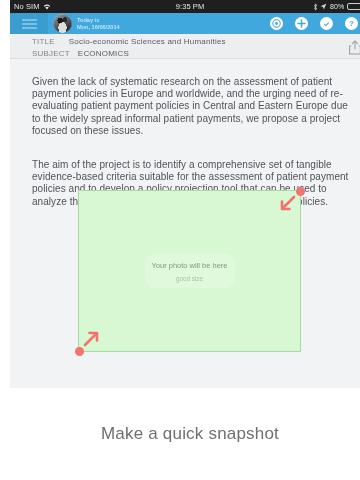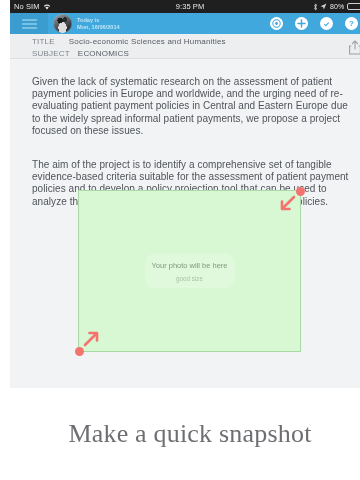--- a/index.html
+++ b/index.html
@@ -266,23 +266,23 @@
     position: absolute;
     top: 388px; left: 0;
     width: 360px;
     height: 92px;
     background: #ffffff;
     display: flex;
     align-items: center;
     justify-content: center;
   }
   .caption {
-    font-family: Liberation Serif, serif;
+    font-family: Liberation Sans, sans-serif;
     font-weight: 300;
-    font-size: 26px;
+    font-size: 17px;
     color: #6d6f72;
     letter-spacing: .2px;
     white-space: nowrap;
   }
 </style>
 </head>
 <body>
 
 <div id="app">
 

